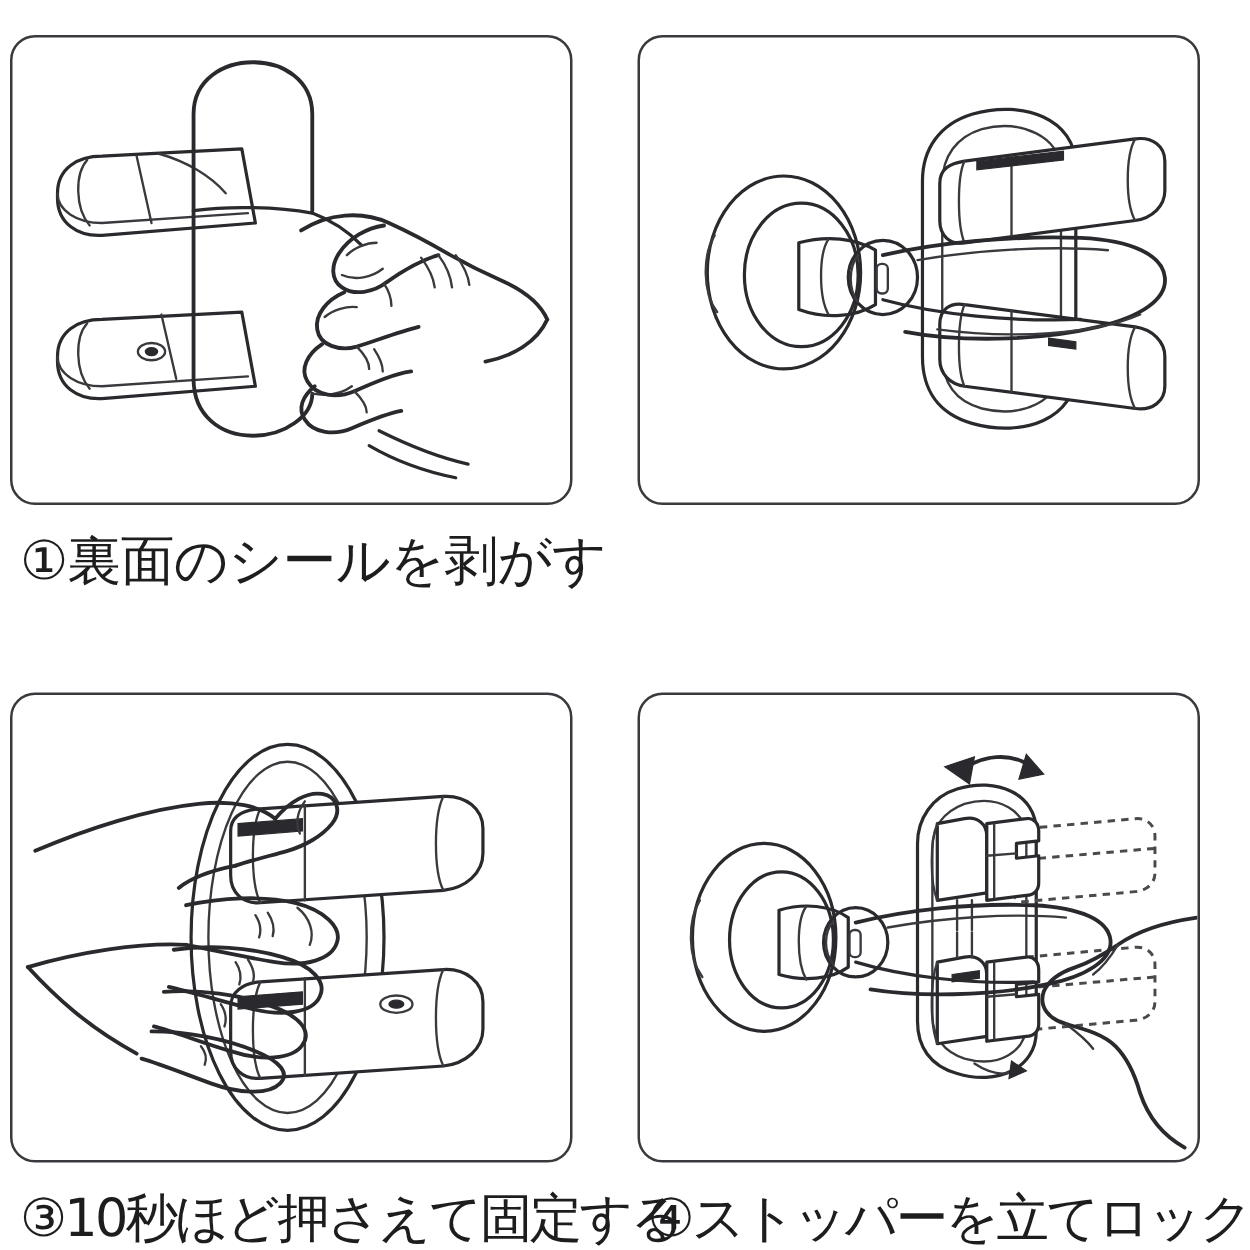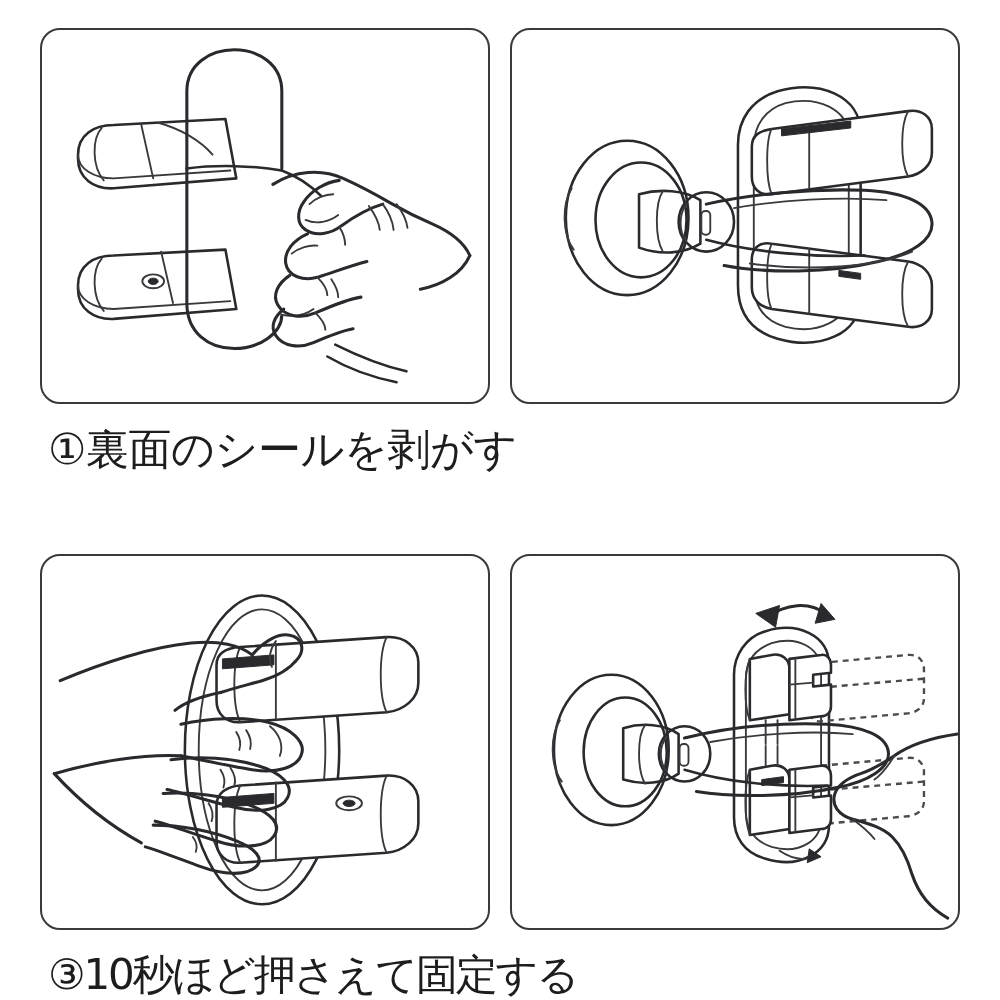--- a/index.html
+++ b/index.html
@@ -26,21 +26,21 @@
     left: 0; top: 0;
     width: 1000px;
     height: 1000px;
   }
   .step {
     position: absolute;
     width: 465px;
   }
   .step-r1 { top: 28px; }
   .step-r2 { top: 554px; }
-  .step-c1 { left: 40px; }
+  .step-c1 { left: 8px; }
   .step-c2 { left: 510px; }
 
   .panel {
     position: relative;
     width: 450px;
     height: 376px;
     border: 2.2px solid #3a3a3e;
     border-radius: 20px;
     background: #ffffff;
     box-sizing: border-box;
@@ -297,16 +297,17 @@
           <path class="solidblk" d="M300 296 L312 304 L298 310 Z"></path>
 
           <path class="ink-h" d="M450 180 C422 184 400 192 386 202 C374 210 364 216 352 220
                                  C340 224 330 230 326 240 C322 252 330 262 344 266
                                  C358 270 374 274 384 284 C394 294 400 308 404 322
                                  C410 340 422 356 440 366"></path>
           <path class="ink-t" d="M386 202 C380 212 374 220 366 226"></path>
           <path class="ink-t" d="M344 266 C352 272 360 278 366 286"></path>
         </svg>
       </div>
+      <div class="caption cap-wide">④ストッパーを立てロック</div>
     </div>
 
   </div>
 </div>
 
 </body></html>

